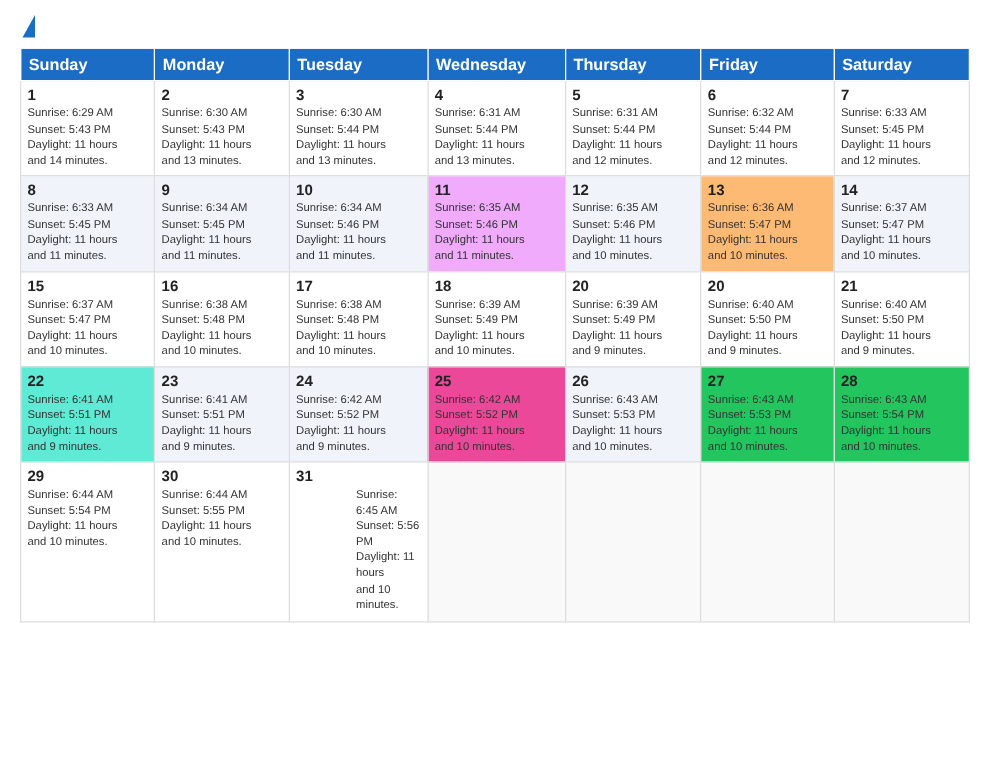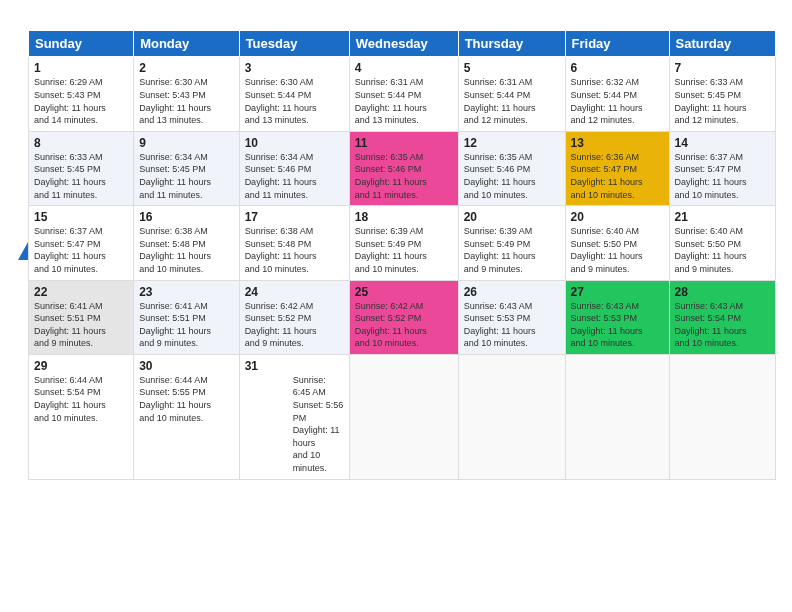--- a/index.html
+++ b/index.html
@@ -8,22 +8,21 @@
       height: 612px;
       font-family: Arial, sans-serif;
       background: #fff;
       overflow: hidden;
     }
     .page {
       width: 792px;
       height: 508px;
       padding: 12px 16px 10px 16px;
       display: flex;
-      flex-direction: row;
-      align-items: center;
+      flex-direction: column;
     }
     .header {
       display: flex;
       justify-content: space-between;
       align-items: flex-start;
       margin-bottom: 8px;
     }
     .logo {
       display: flex;
       flex-direction: column;
@@ -204,35 +203,35 @@
 Daylight: 11 hours
 and 11 minutes.</div>
           </td>
           <td style="background: rgb(240, 244, 250);">
             <span class="day-num">10</span>
             <div class="cell-text" style="white-space: pre-line;">Sunrise: 6:34 AM
 Sunset: 5:46 PM
 Daylight: 11 hours
 and 11 minutes.</div>
           </td>
-          <td style="background: #ec4899;">
+          <td style="background: #f0abfc;">
             <span class="day-num">11</span>
             <div class="cell-text" style="white-space: pre-line;">Sunrise: 6:35 AM
 Sunset: 5:46 PM
 Daylight: 11 hours
 and 11 minutes.</div>
           </td>
           <td style="background: rgb(240, 244, 250);">
             <span class="day-num">12</span>
             <div class="cell-text" style="white-space: pre-line;">Sunrise: 6:35 AM
 Sunset: 5:46 PM
 Daylight: 11 hours
 and 10 minutes.</div>
           </td>
-          <td style="background: #eab308; margin-left: 40px;">
+          <td style="background: #fdba74; margin-left: 40px;">
             <span class="day-num">13</span>
             <div class="cell-text" style="white-space: pre-line;">Sunrise: 6:36 AM
 Sunset: 5:47 PM
 Daylight: 11 hours
 and 10 minutes.</div>
           </td>
           <td style="background: rgb(240, 244, 250);">
             <span class="day-num">14</span>
             <div class="cell-text" style="white-space: pre-line;">Sunrise: 6:37 AM
 Sunset: 5:47 PM
@@ -285,21 +284,21 @@
           </td>
           <td>
             <span class="day-num">21</span>
             <div class="cell-text" style="white-space: pre-line;">Sunrise: 6:40 AM
 Sunset: 5:50 PM
 Daylight: 11 hours
 and 9 minutes.</div>
           </td>
         </tr>
         <tr>
-          <td style="background: #e5e5e5;">
+          <td style="background: #5eead4;">
             <span class="day-num">22</span>
             <div class="cell-text" style="white-space: pre-line;">Sunrise: 6:41 AM
 Sunset: 5:51 PM
 Daylight: 11 hours
 and 9 minutes.</div>
           </td>
           <td style="background: rgb(240, 244, 250);">
             <span class="day-num">23</span>
             <div class="cell-text" style="white-space: pre-line;">Sunrise: 6:41 AM
 Sunset: 5:51 PM

